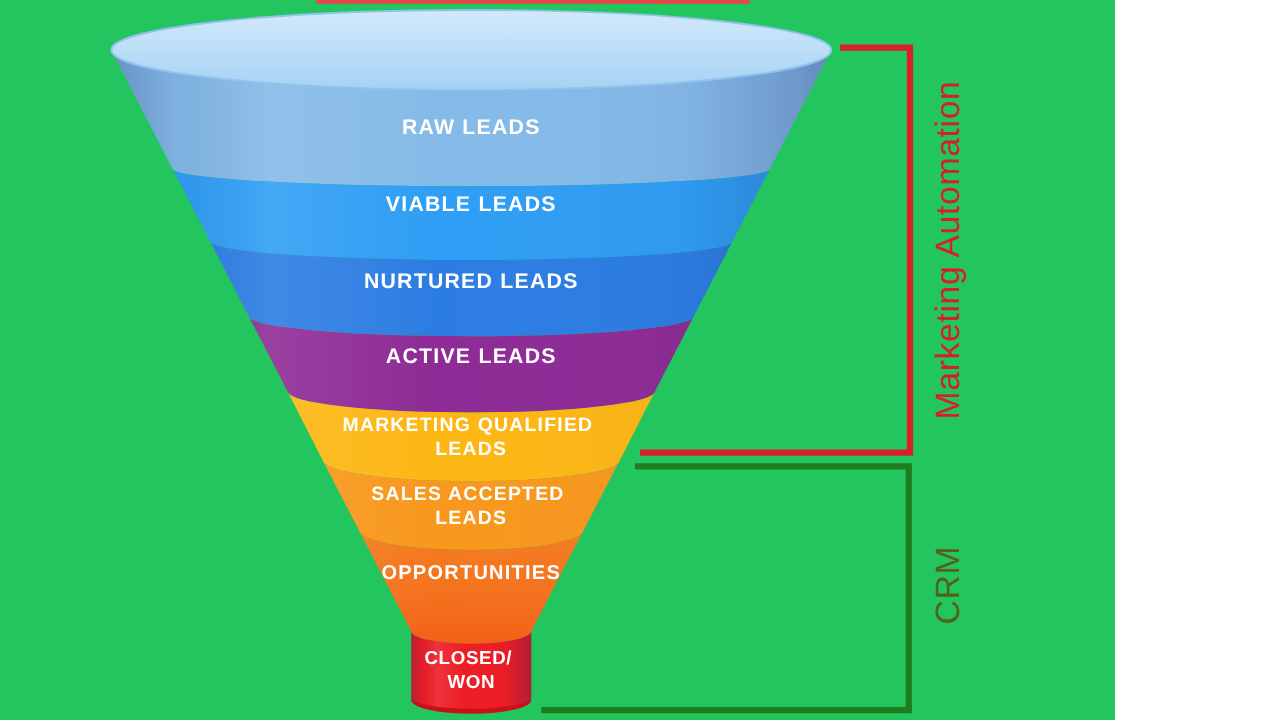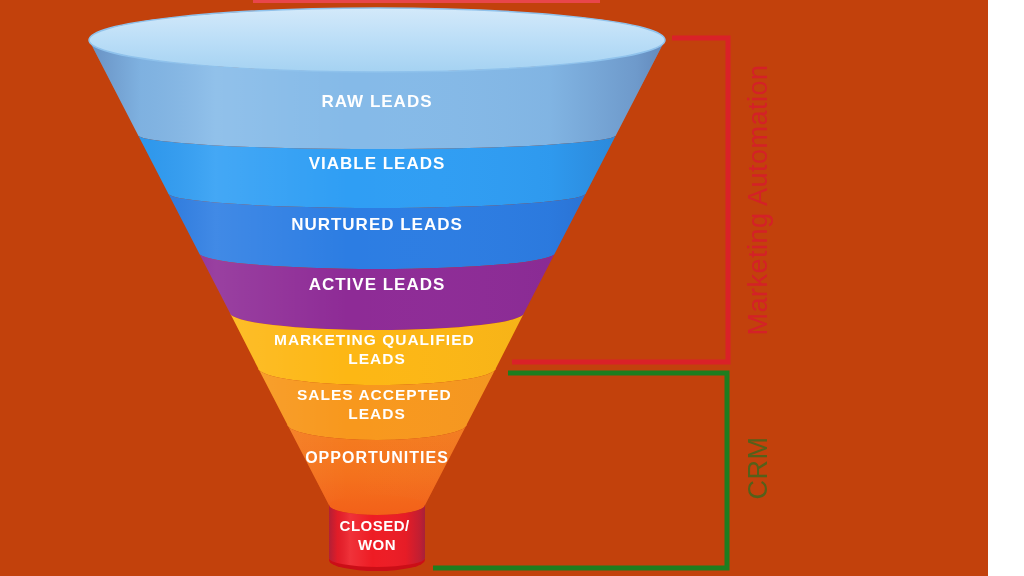--- a/index.html
+++ b/index.html
@@ -1,19 +1,19 @@
 <!DOCTYPE html>
 <html><head>
 <meta charset="utf-8">
 <style>
   html, body { margin: 0; padding: 0; background: #ffffff; }
   #stage-area {
     position: relative;
-    width: 988px; height: 576px;
-    background: #c2410c;
+    width: 892px; height: 576px;
+    background: #22c55e;
     overflow: hidden;
     font-family: "Liberation Sans", sans-serif;
   }
   svg { display: block; }
   .stage-label {
     font-family: "Liberation Sans", sans-serif;
     font-weight: bold;
     text-anchor: middle;
     letter-spacing: 1px;
   }

